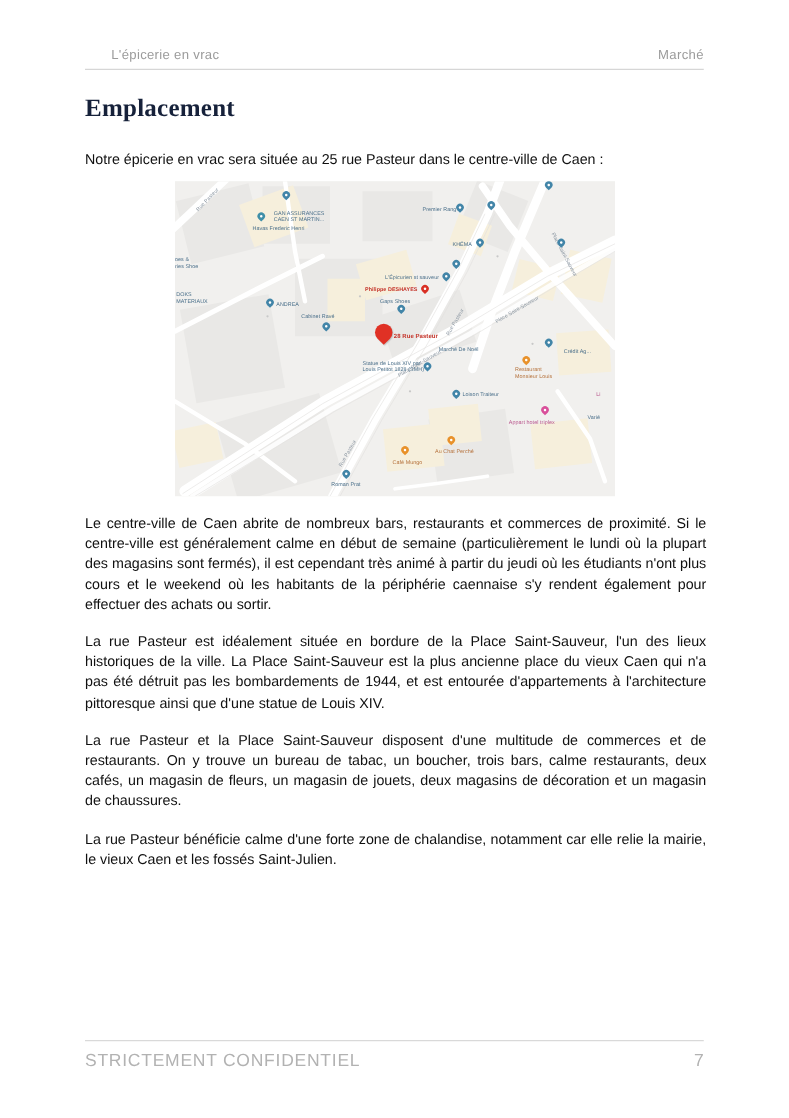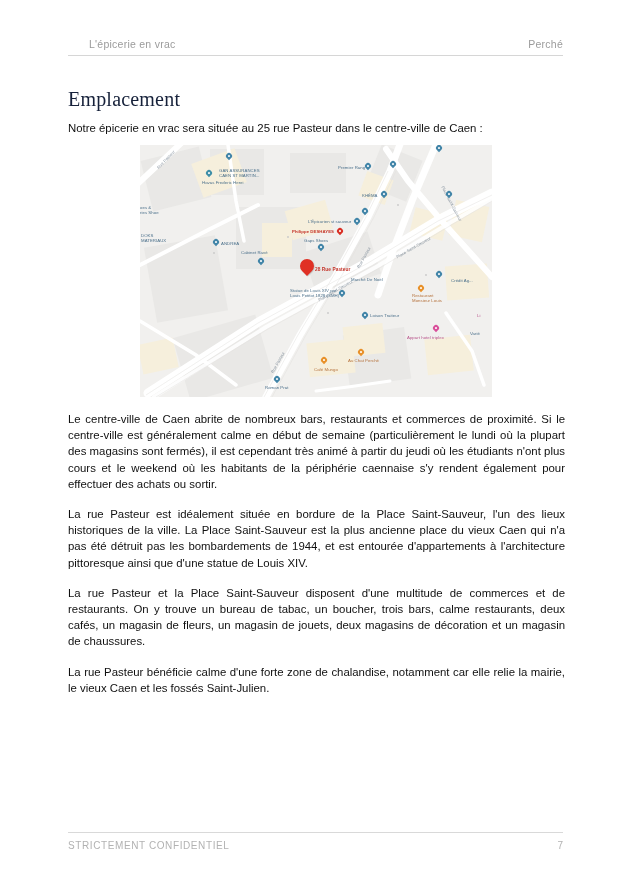--- a/index.html
+++ b/index.html
@@ -40,23 +40,23 @@
     color: #9b9b9b;
     letter-spacing: 0.25px;
     white-space: nowrap;
     padding-left: 21px;
   }
 
   
   .section-title {
     position: absolute;
     left: 68px;
-    top: 88px;
+    top: 76px;
     font-family: "Liberation Serif", serif;
-    font-weight: normal;
+    font-weight: bold;
     font-size: 20px;
     color: #16213a;
     letter-spacing: 0.2px;
   }
 
   
   .intro {
     position: absolute;
     left: 68px;
     top: 120px;
@@ -88,21 +88,21 @@
     top: 832px;
     width: 495px;
     display: flex;
     justify-content: space-between;
     align-items: flex-start;
     padding-top: 7px;
     border-top: 1px solid #d9d9d9;
     box-sizing: border-box;
   }
   .doc-footer span {
-    font-size: 10px;
+    font-size: 14px;
     color: #b2b2b2;
     letter-spacing: 0.6px;
     white-space: nowrap;
   }
   .doc-footer .page-num { letter-spacing: 0; }
 
   
   .map-figure {
     position: absolute;
     left: 140px;
@@ -183,21 +183,21 @@
     box-shadow: 0 1px 1px rgba(0,0,0,0.18);
   }
 </style>
 </head>
 <body>
 
 <div class="page">
 
   <div class="doc-header">
     <span>L'épicerie en vrac</span>
-    <span>Perché</span>
+    <span>Marché</span>
   </div>
 
   <div class="section-title">Emplacement</div>
 
   <div class="intro">Notre épicerie en vrac sera située au 25 rue Pasteur dans le centre-ville de Caen :</div>
 
   <div class="map-figure">
     <svg class="map-canvas" viewBox="0 0 352 252" preserveAspectRatio="none">
       <rect x="0" y="0" width="352" height="252" fill="#f1f0ee"></rect>
 

